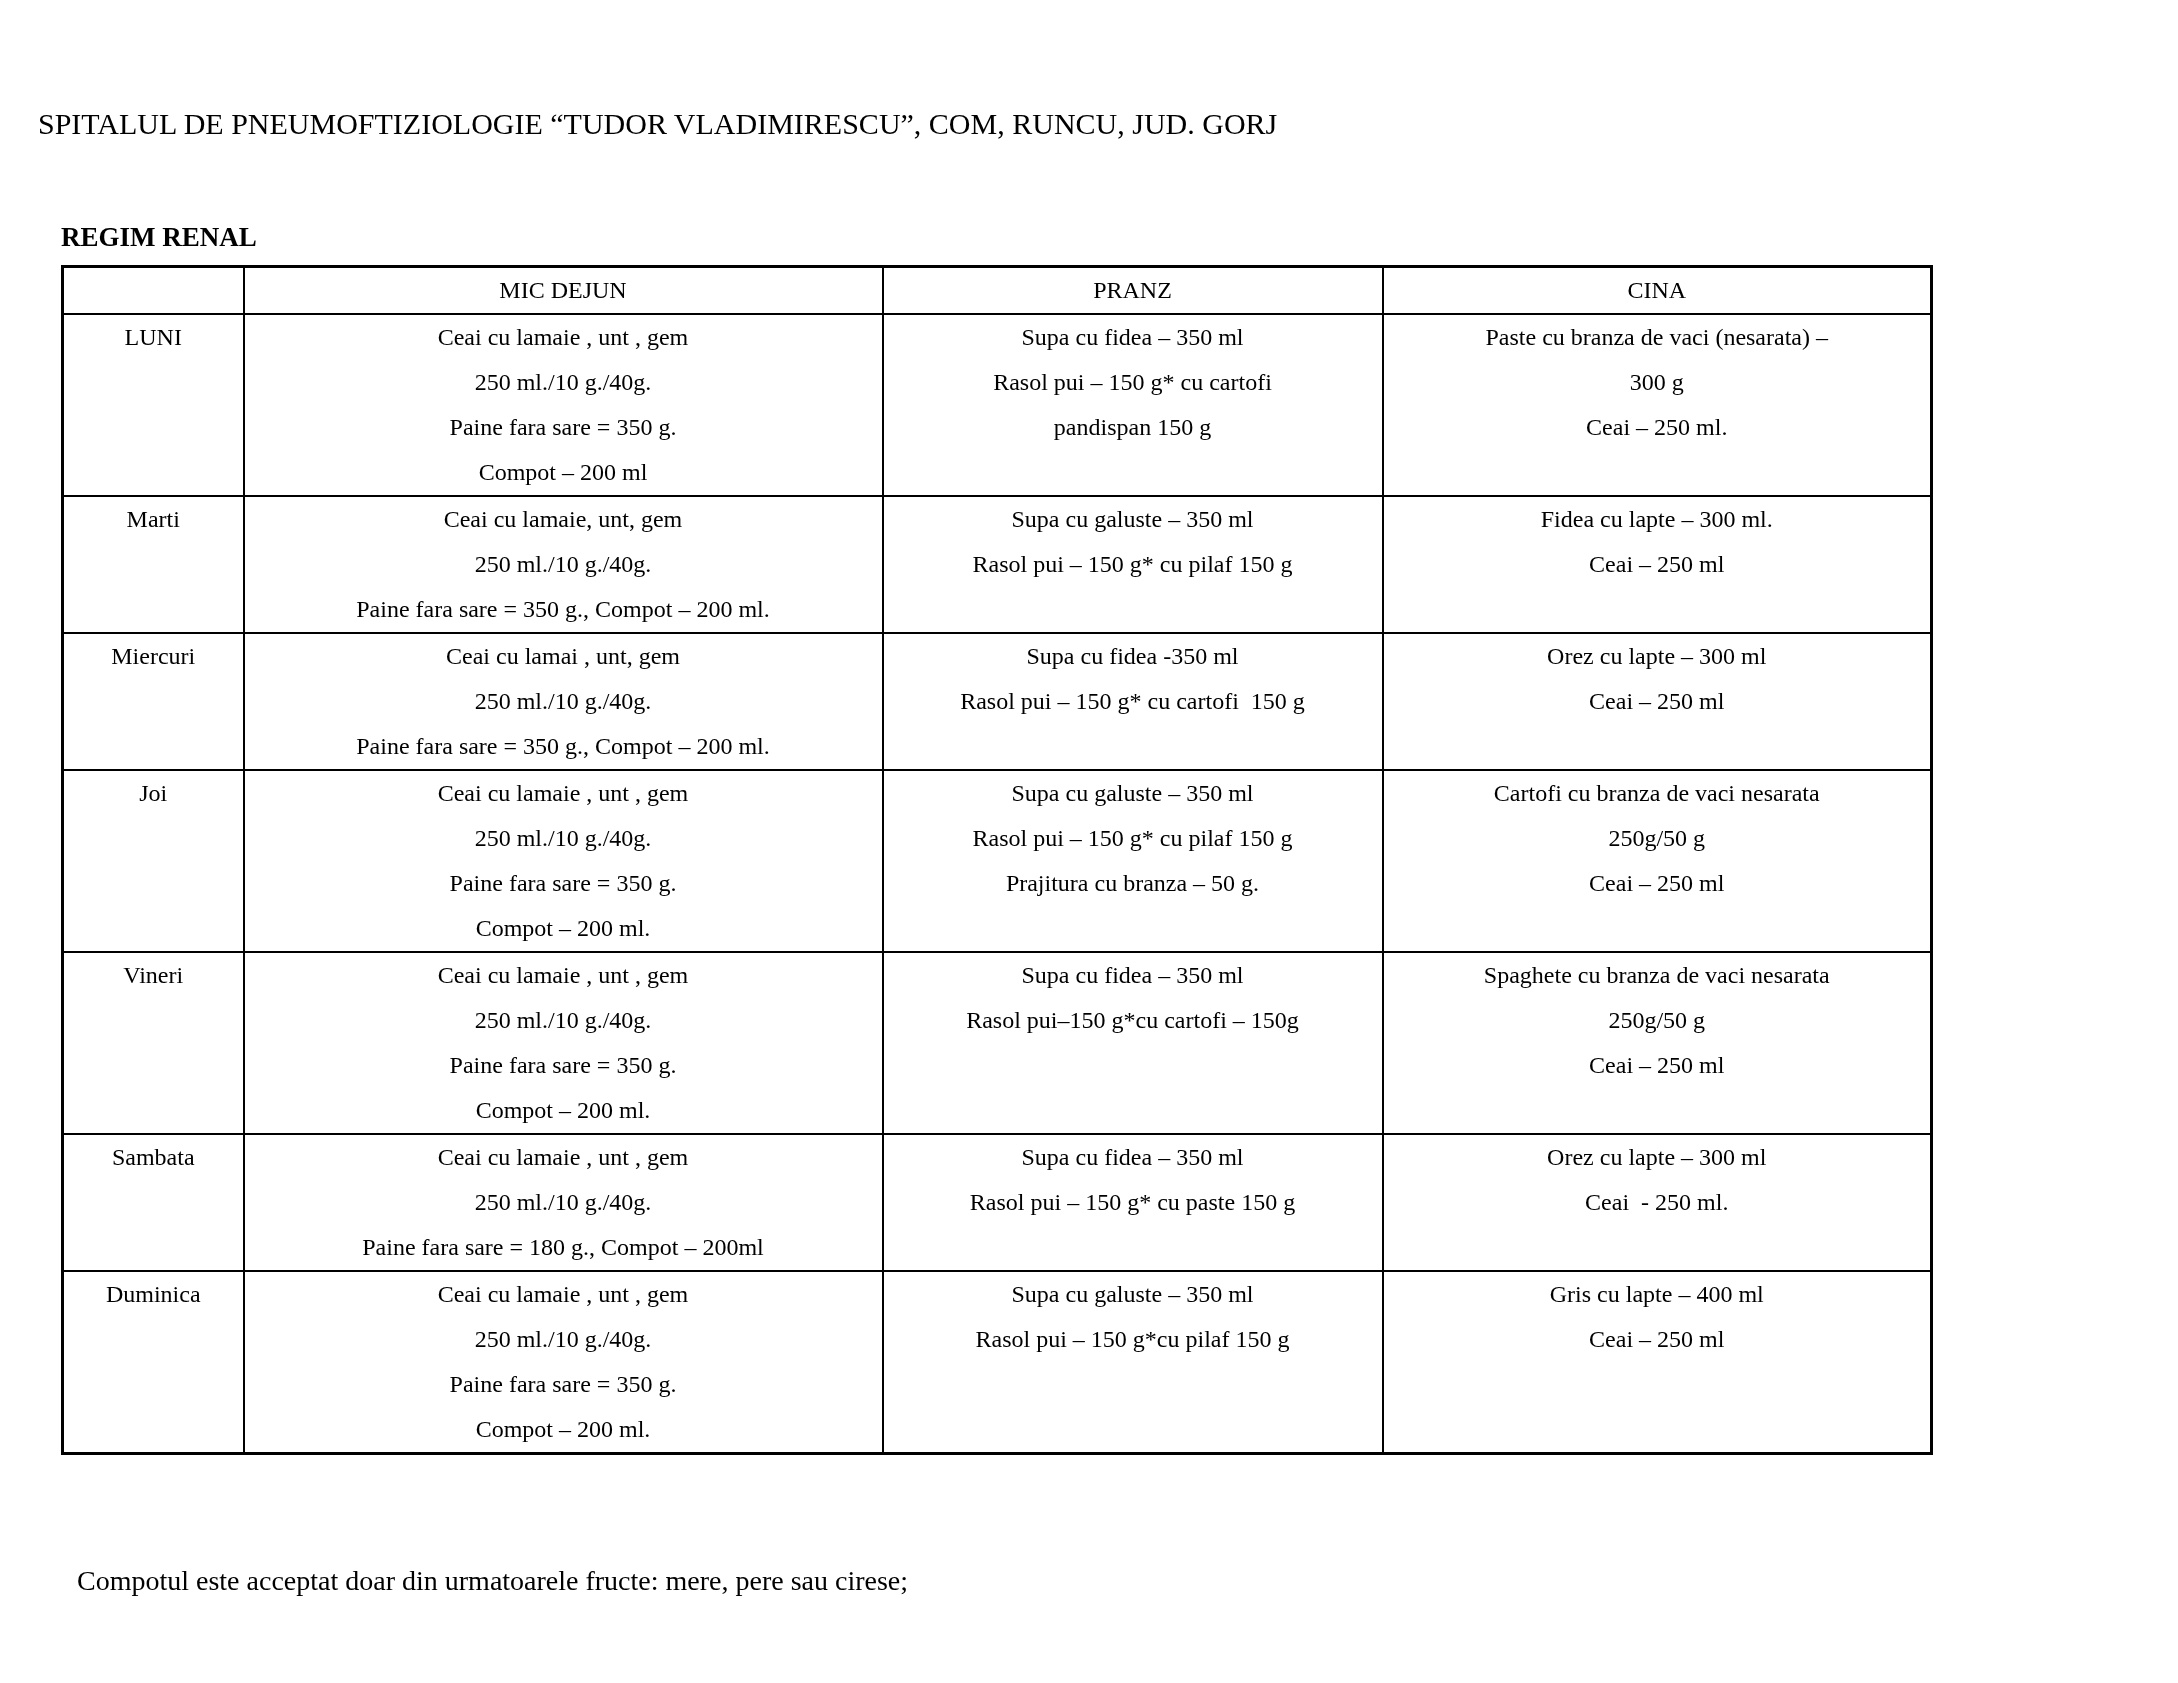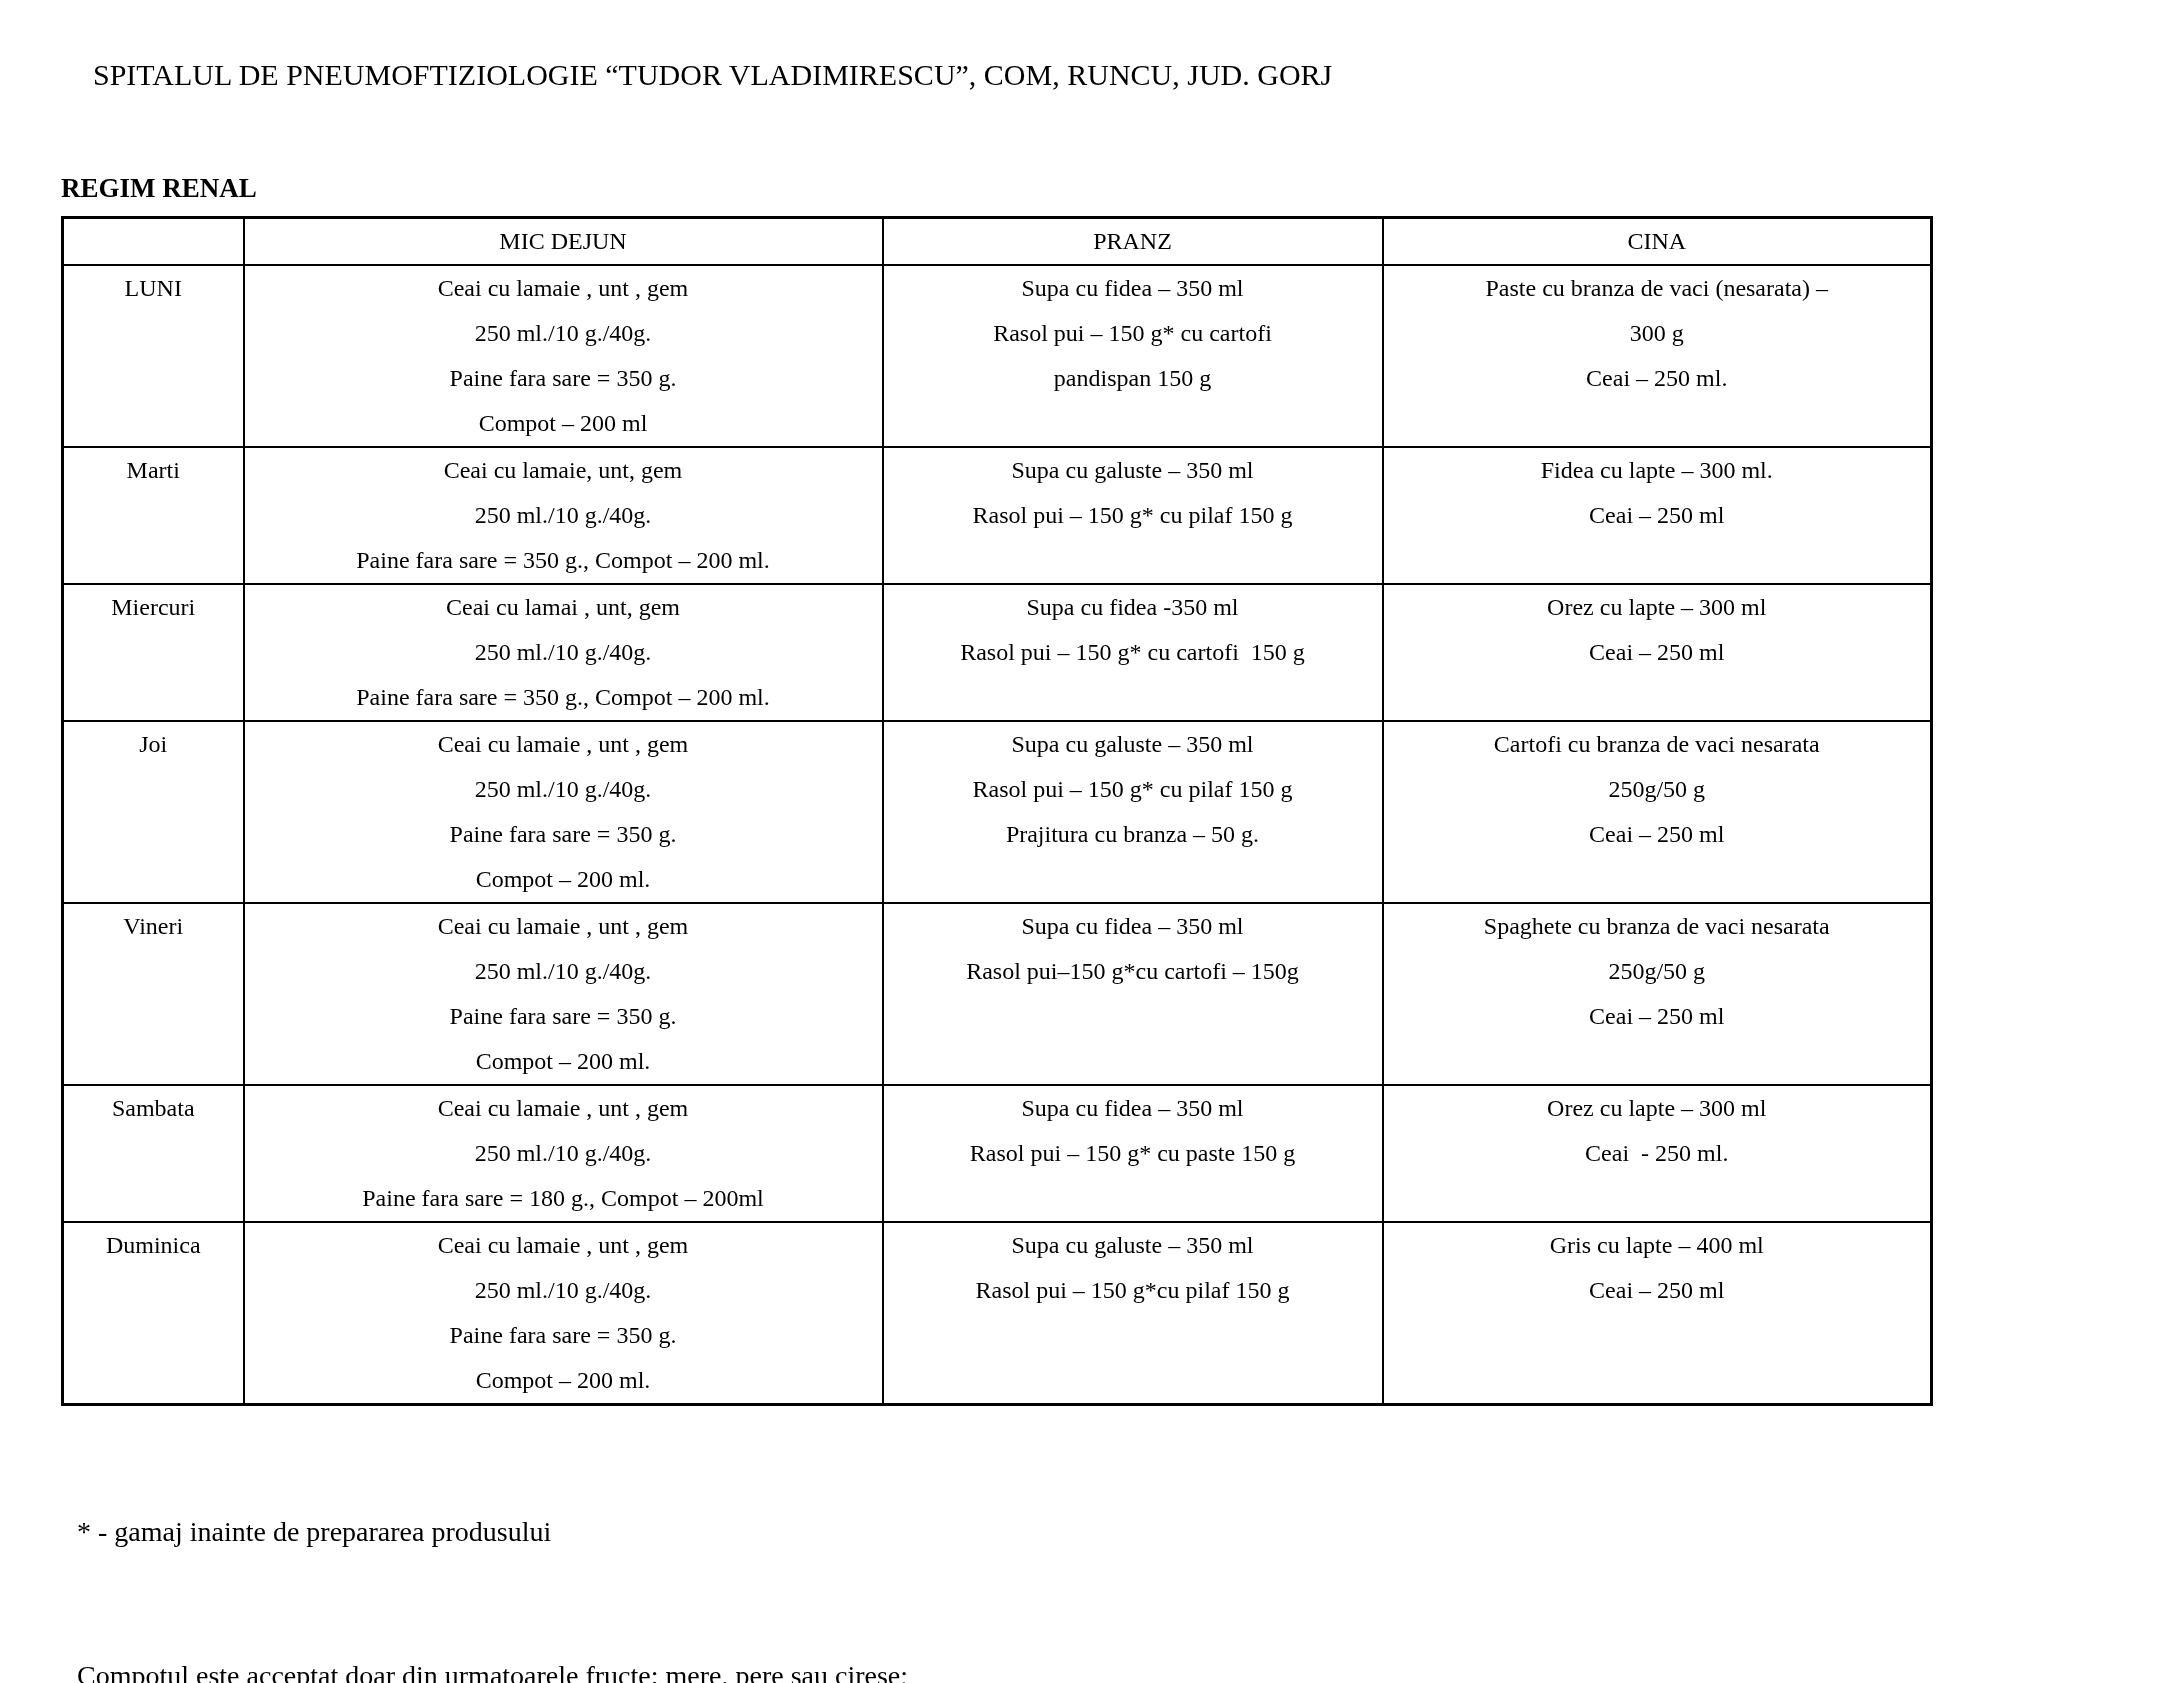--- a/index.html
+++ b/index.html
@@ -7,22 +7,22 @@
   .page {
     position: relative;
     width: 2178px;
     height: 1683px;
     background: #ffffff;
     color: #000000;
     font-family: "Liberation Serif", "DejaVu Serif", serif;
     overflow: hidden;
   }
   .doc-header {
-    padding-top: 57px;
-    margin-left: 93px;
+    padding-top: 106px;
+    margin-left: 38px;
     font-size: 30px;
     line-height: 36px;
     white-space: pre-wrap;
   }
   .doc-title {
     width: 1869px;
     margin-left: 61px;
     margin-top: 79px;
     margin-bottom: 12px;
     font-size: 27px;
@@ -197,18 +197,17 @@
           </td>
           <td class="col-ci">
             <div class="cell-line">Gris cu lapte – 400 ml</div>
             <div class="cell-line">Ceai – 250 ml</div>
           </td>
         </tr>
       </tbody>
   </table>
 
   <div class="notes">
-    <div>* - gamaj inainte de prepararea produsului</div>
     <div>Compotul este acceptat doar din urmatoarele fructe: mere, pere sau cirese;</div>
   </div>
 
 </div>
 
 
 </body></html>

